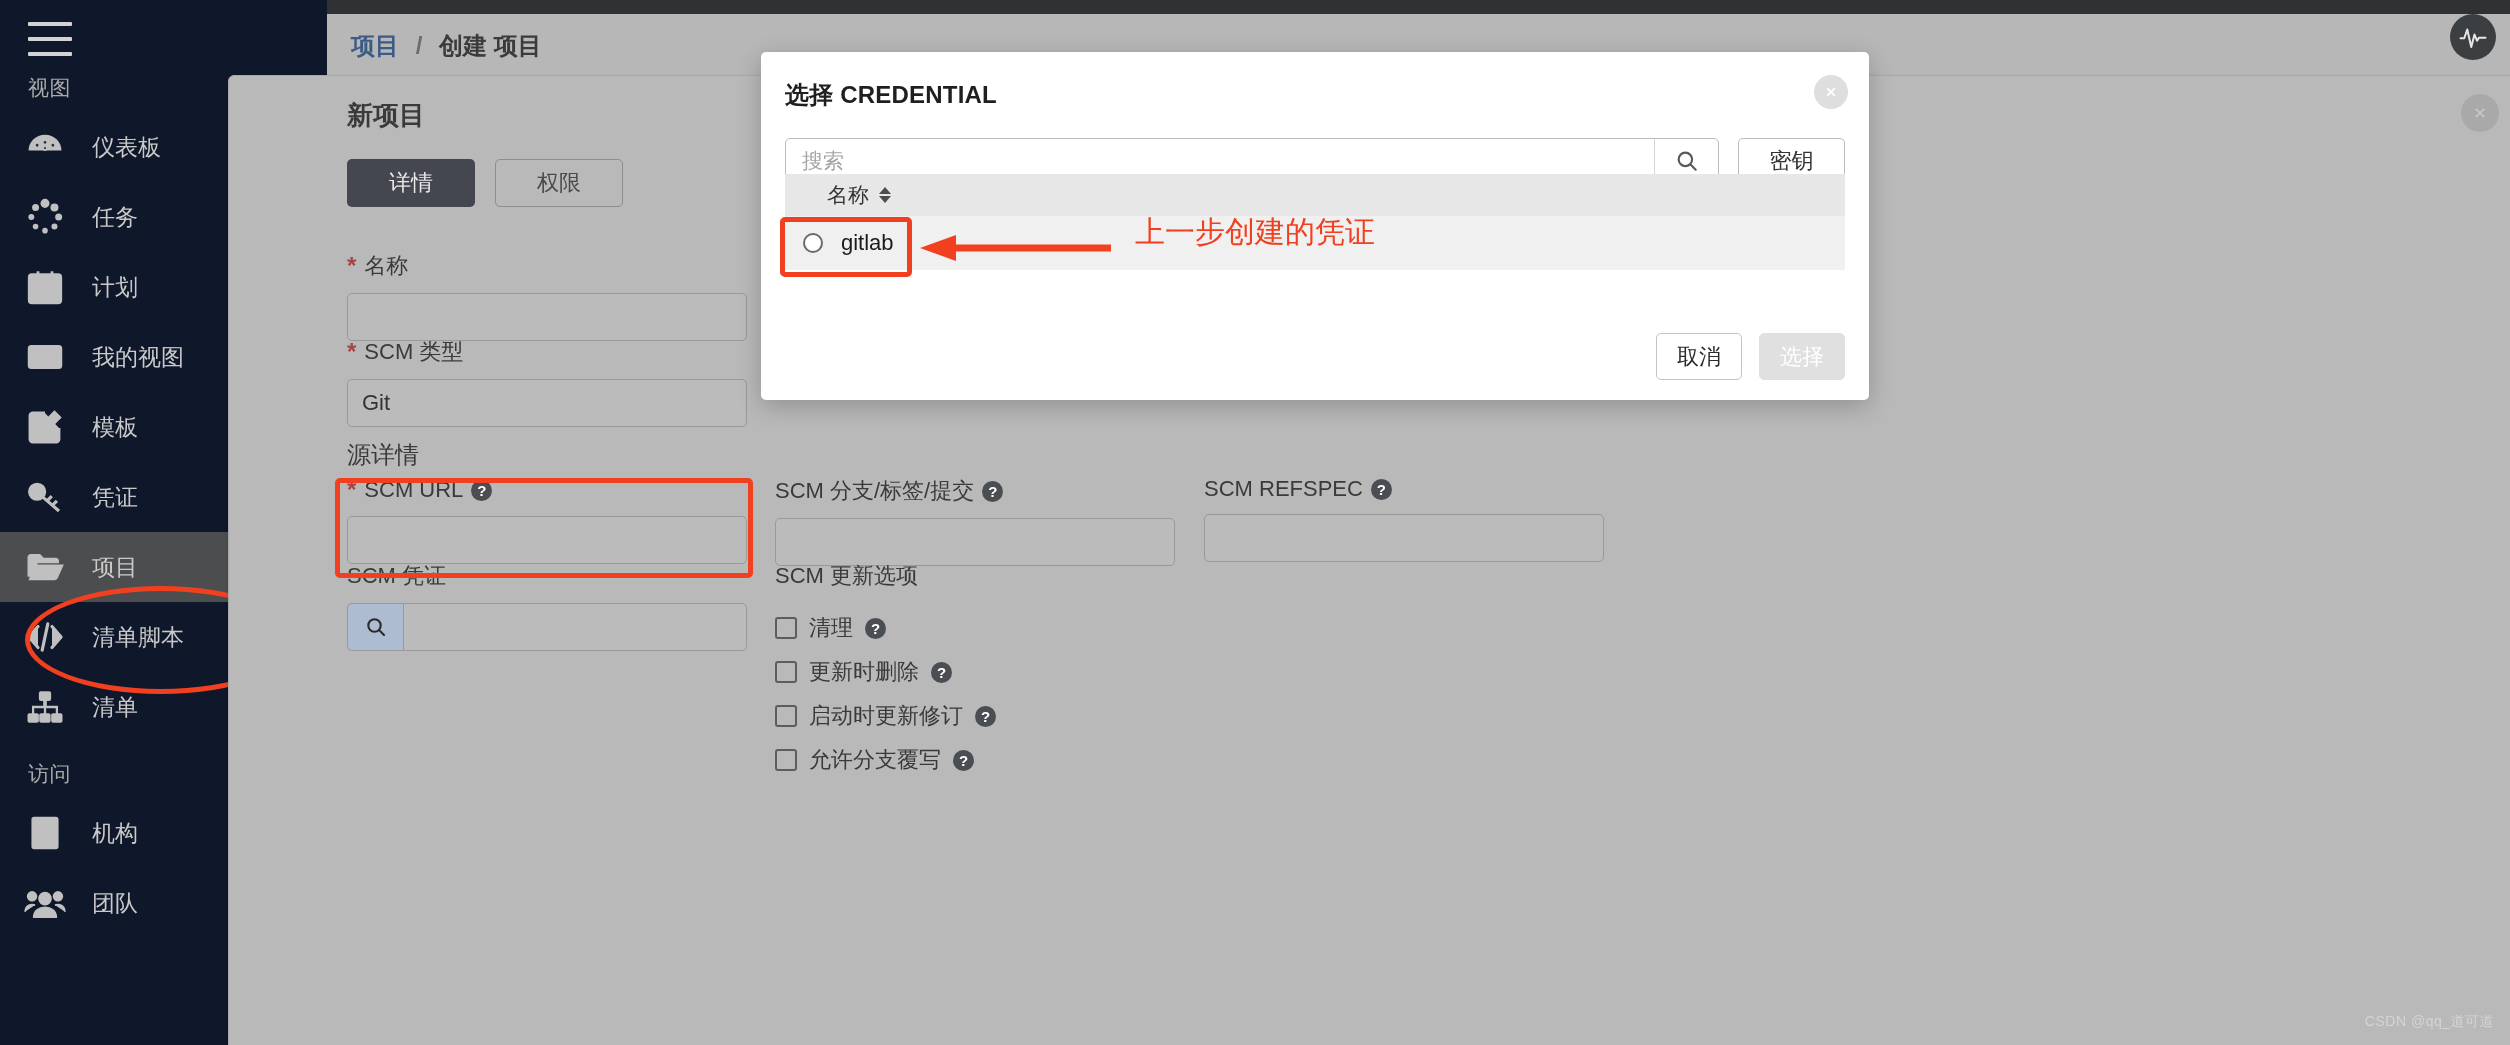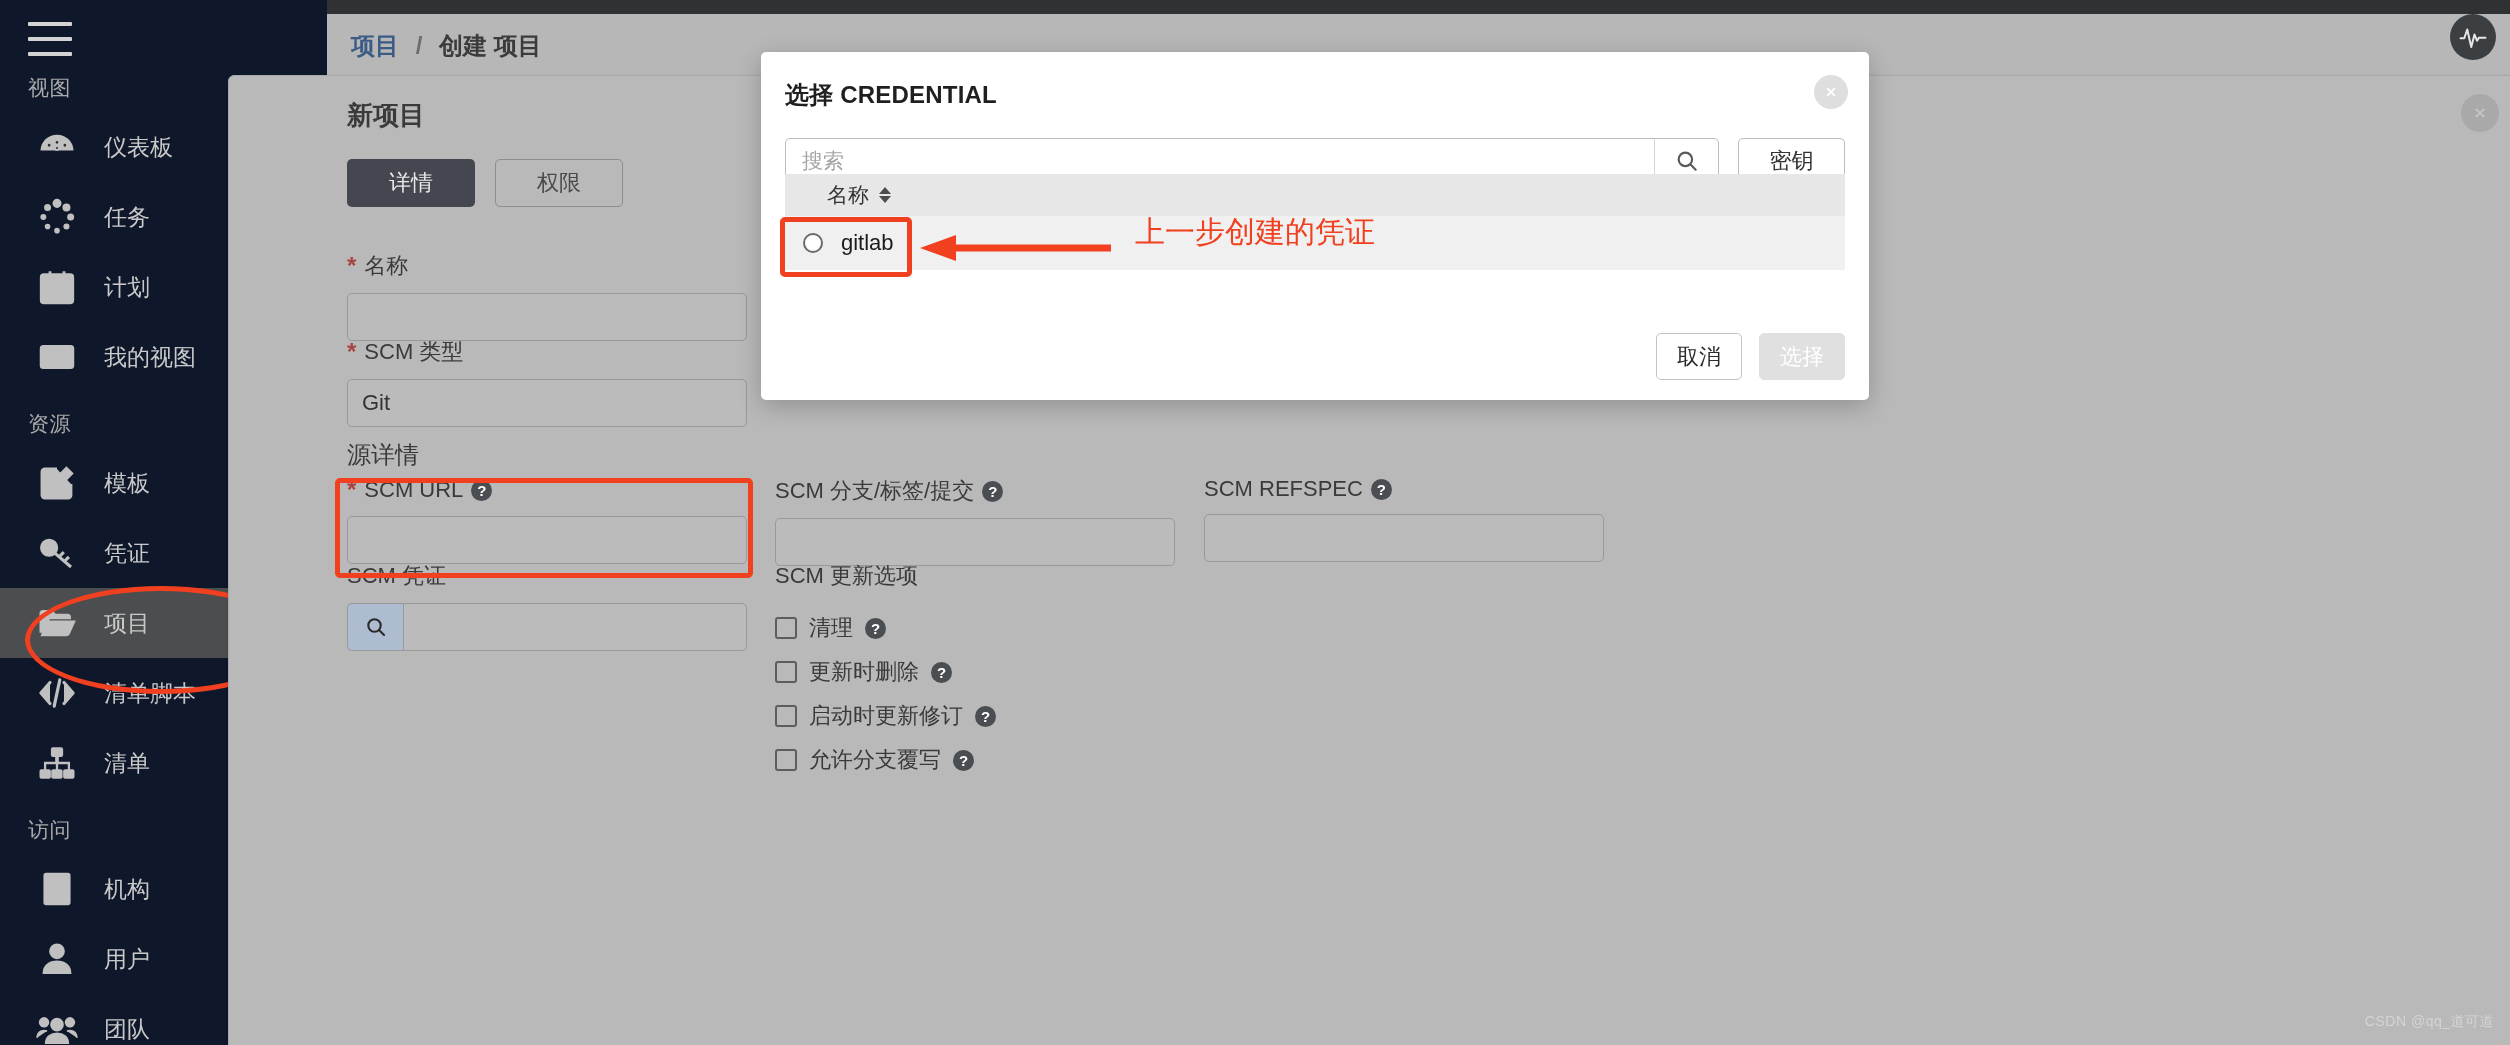--- a/index.html
+++ b/index.html
@@ -24,21 +24,21 @@
     display: flex; flex-direction: column; justify-content: space-between;
     cursor: pointer;
   }
   .hamburger span { display:block; height: 4px; background: #d3d3d3; border-radius: 1px; }
   .nav-section {
     color: #a9a9a9; font-size: 21px;
     padding: 18px 0 10px 28px; letter-spacing: .5px;
   }
   .nav-item {
     display: flex; align-items: center;
-    height: 70px; padding-left: 36px;
+    height: 70px; padding-left: 24px;
     color: #c9c9c9; font-size: 23px;
     cursor: pointer; position: relative;
   }
   .nav-item.active { background: #4b4d4e; }
   .nav-ico {
     width: 42px; height: 42px; margin-right: 26px;
     display: inline-flex; align-items: center; justify-content: center;
     flex: 0 0 42px;
   }
   .nav-ico svg { width: 100%; height: 100%; fill: #c0c0c0; stroke: #c0c0c0; }
@@ -318,21 +318,20 @@
     <div class="nav-item">
       <span class="nav-ico">
         <svg viewBox="0 0 24 24" fill="none" stroke="#c0c0c0" stroke-width="1.7">
           <rect x="3" y="6" width="18" height="12" rx="1.2"></rect>
             <path d="M12 6v12"></path>
         </svg>
       </span>
       <span class="nav-label">我的视图</span>
     </div>
 
-    <div class="nav-section">资源</div>
 
     <div class="nav-item">
       <span class="nav-ico">
         <svg viewBox="0 0 24 24" fill="none" stroke="#c0c0c0" stroke-width="1.6">
           <path d="M20 12.5V19a1.6 1.6 0 0 1-1.6 1.6H5A1.6 1.6 0 0 1 3.4 19V5.6A1.6 1.6 0 0 1 5 4h7"></path>
           <path d="M17.4 3.3l3.3 3.3-7.4 7.4-4 .7.7-4z" fill="#c0c0c0" stroke="#c0c0c0" stroke-width="1.2"></path>
         </svg>
       </span>
       <span class="nav-label">模板</span>
     </div>
@@ -384,29 +383,20 @@
     <div class="nav-item">
       <span class="nav-ico">
         <svg viewBox="0 0 24 24" fill="none" stroke="#c0c0c0" stroke-width="1.5">
           <rect x="5" y="3.5" width="14" height="17" rx=".8"></rect>
           <path d="M8 7h2M12 7h2M16 7h0.5M8 10.5h2M12 10.5h2M16 10.5h0.5M8 14h2M12 14h2M16 14h0.5M10.5 20.5v-3.2h3v3.2"></path>
         </svg>
       </span>
       <span class="nav-label">机构</span>
     </div>
 
-    <div class="nav-item">
-      <span class="nav-ico">
-        <svg viewBox="0 0 24 24" fill="#c0c0c0" stroke="none">
-          <circle cx="12" cy="7.6" r="4"></circle>
-            <path d="M4.3 20c0-4.2 3.5-6.6 7.7-6.6s7.7 2.4 7.7 6.6z"></path>
-        </svg>
-      </span>
-      <span class="nav-label">用户</span>
-    </div>
 
     <div class="nav-item">
       <span class="nav-ico">
         <svg viewBox="0 0 24 24" fill="#c0c0c0" stroke="none">
           <circle cx="12" cy="9.5" r="3.4"></circle>
             <path d="M5.6 20c0-3.5 2.9-5.5 6.4-5.5s6.4 2 6.4 5.5z"></path>
           <circle cx="4.6" cy="8.2" r="2.5"></circle>
             <path d="M0.6 17c0-2.6 1.9-4.1 4-4.1.6 0 1.2.1 1.7.3"></path>
           <circle cx="19.4" cy="8.2" r="2.5"></circle>
             <path d="M23.4 17c0-2.6-1.9-4.1-4-4.1-.6 0-1.2.1-1.7.3"></path>

